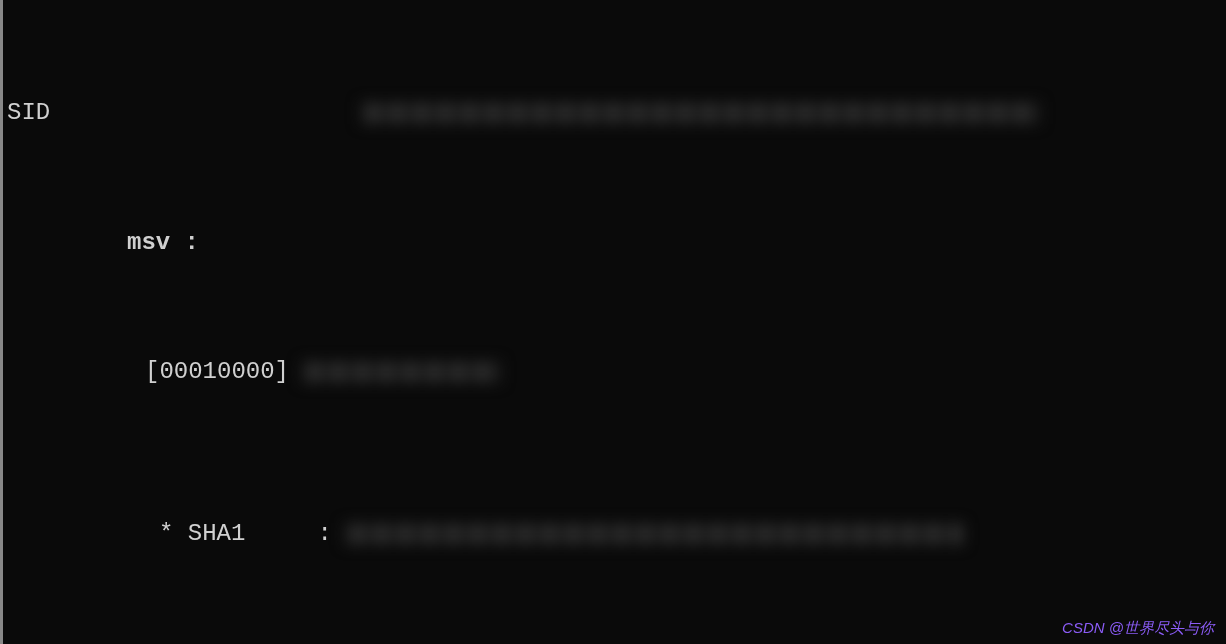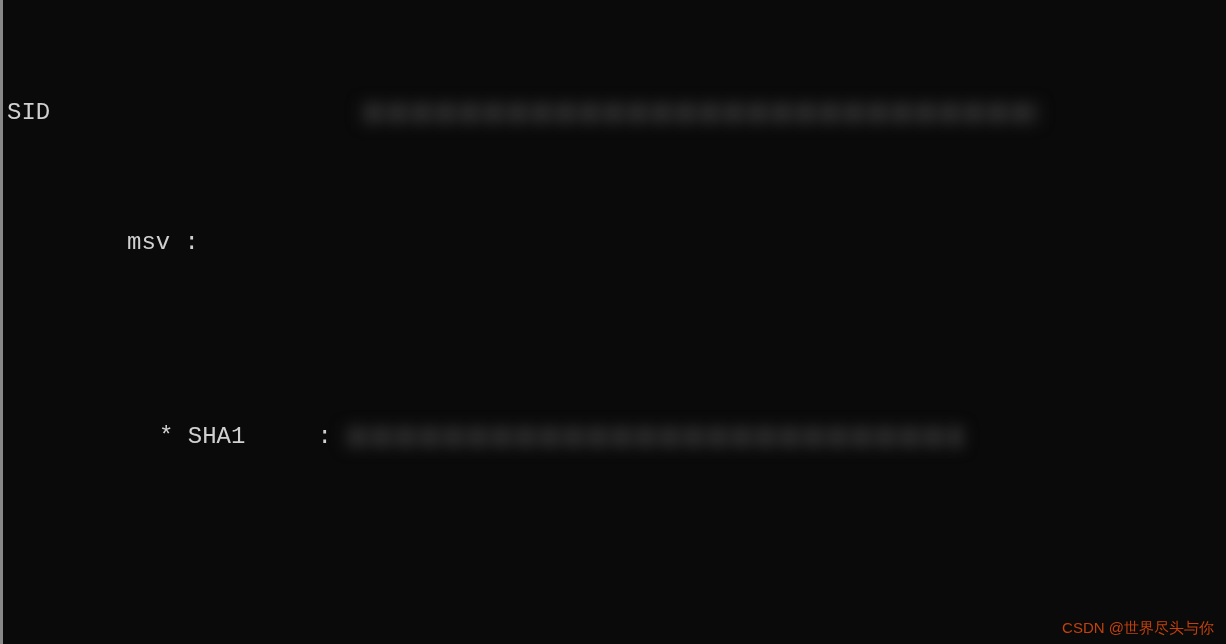--- a/index.html
+++ b/index.html
@@ -22,21 +22,21 @@
     }
     .terminal {
       white-space: pre;
       padding: 0 4px;
     }
     .line {
       display: flex;
       align-items: center;
     }
     .indent-0 { padding-left: 0; }
-    .indent-1 { padding-left: 120px; }
+    .indent-1 { padding-left: 120px; font-weight: bold; }
     .indent-2 { padding-left: 138px; }
     .indent-3 { padding-left: 152px; }
     .blur {
       display: inline-block;
       background: #252525;
       filter: blur(7px);
       height: 22px;
       vertical-align: middle;
       position: relative;
     }
@@ -49,39 +49,45 @@
     }
     .blur-w1 { width: 200px; }
     .blur-w2 { width: 680px; }
     .blur-w3 { width: 400px; }
     .blur-w4 { width: 620px; }
     .watermark {
       position: absolute;
       bottom: 6px;
       right: 12px;
       font-size: 15px;
-      color: #c2410c;
+      color: #8b5cf6;
       font-family: sans-serif;
+      font-style: italic;
     }
   </style>
 </head>
 <body>
 
 <div class="terminal">
 
   <div class="line indent-0">
     <span>SID</span>
     <span style="width:310px;display:inline-block"></span>
     <span class="blur blur-w2"></span>
   </div>
 
   <div class="line indent-1">
     <span>msv :</span>
   </div>
 
+  <div class="line indent-2">
+    <span>[00010000]</span>
+    <span style="width:12px;display:inline-block"></span>
+    <span class="blur blur-w1"></span>
+  </div>
 
 
   <div class="line indent-3">
     <span>* SHA1     :</span>
     <span style="width:12px;display:inline-block"></span>
     <span class="blur blur-w4"></span>
   </div>
 
   
 

